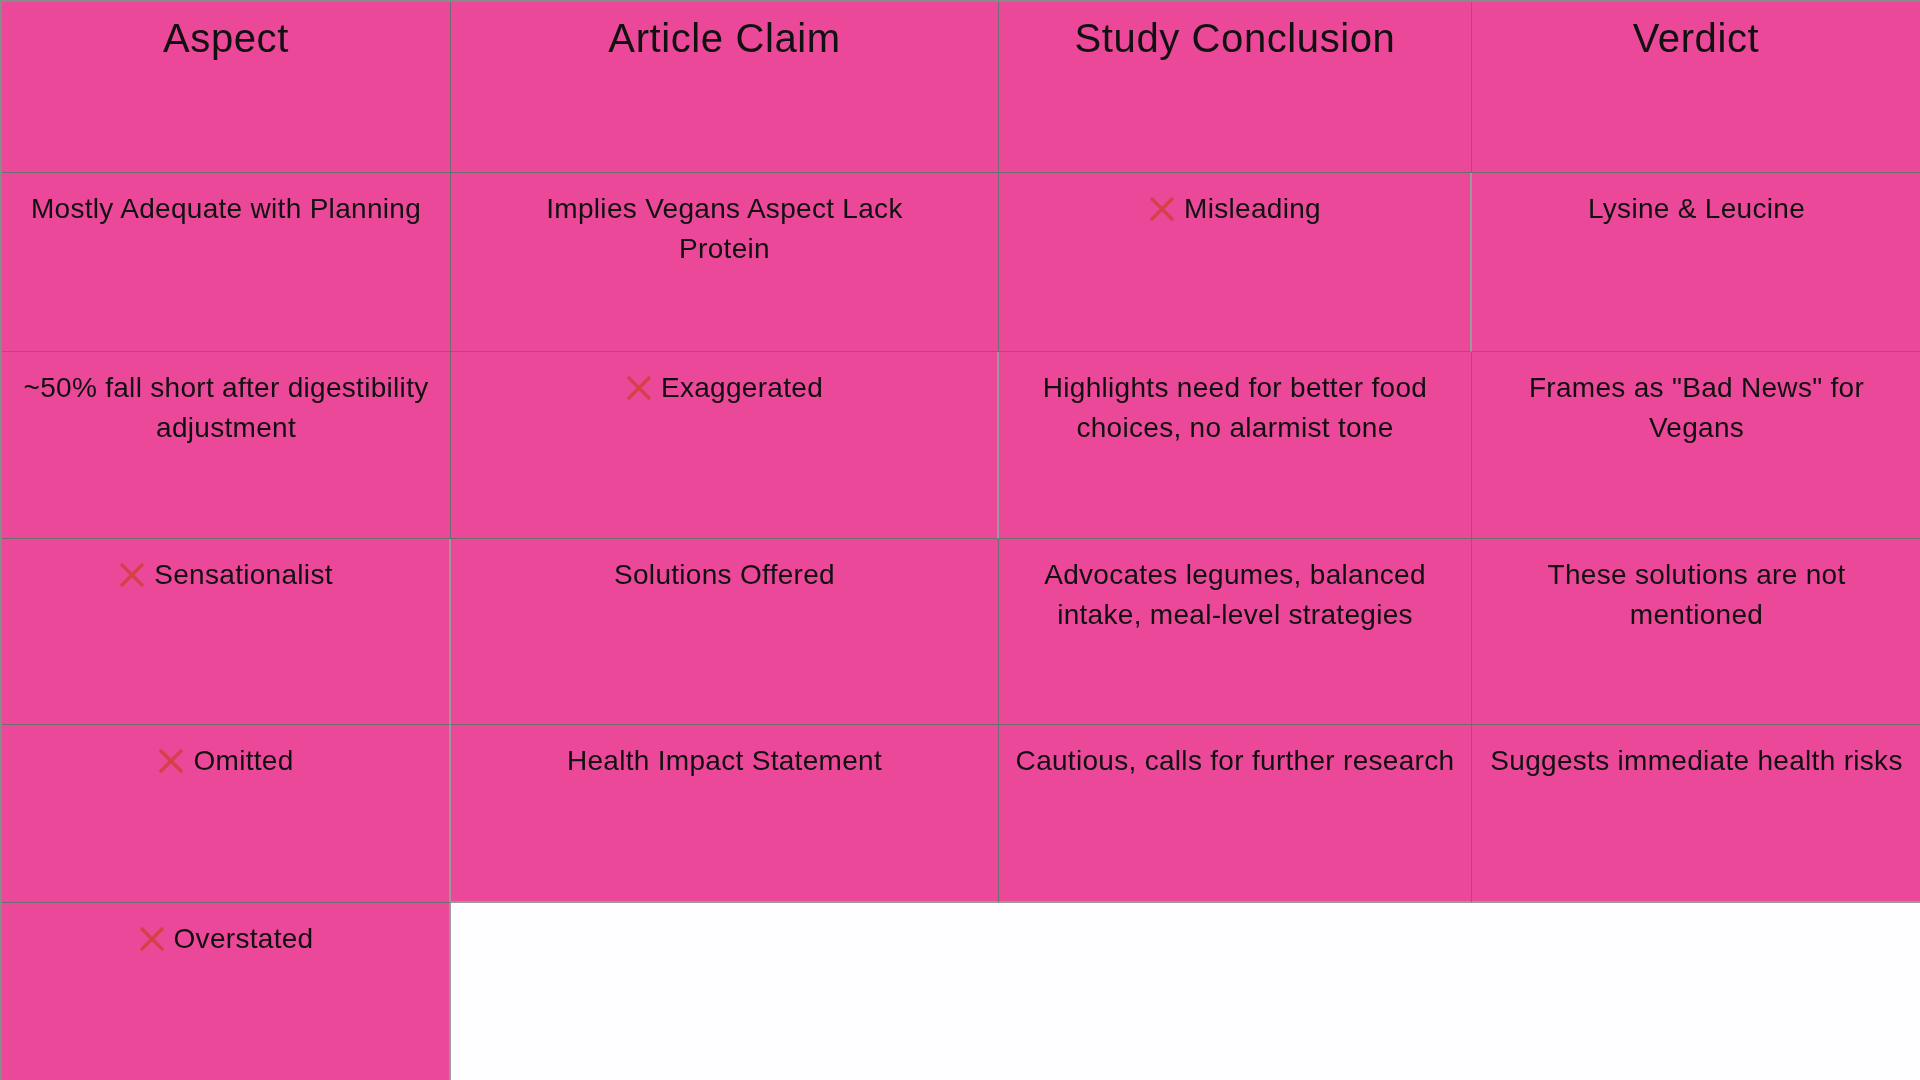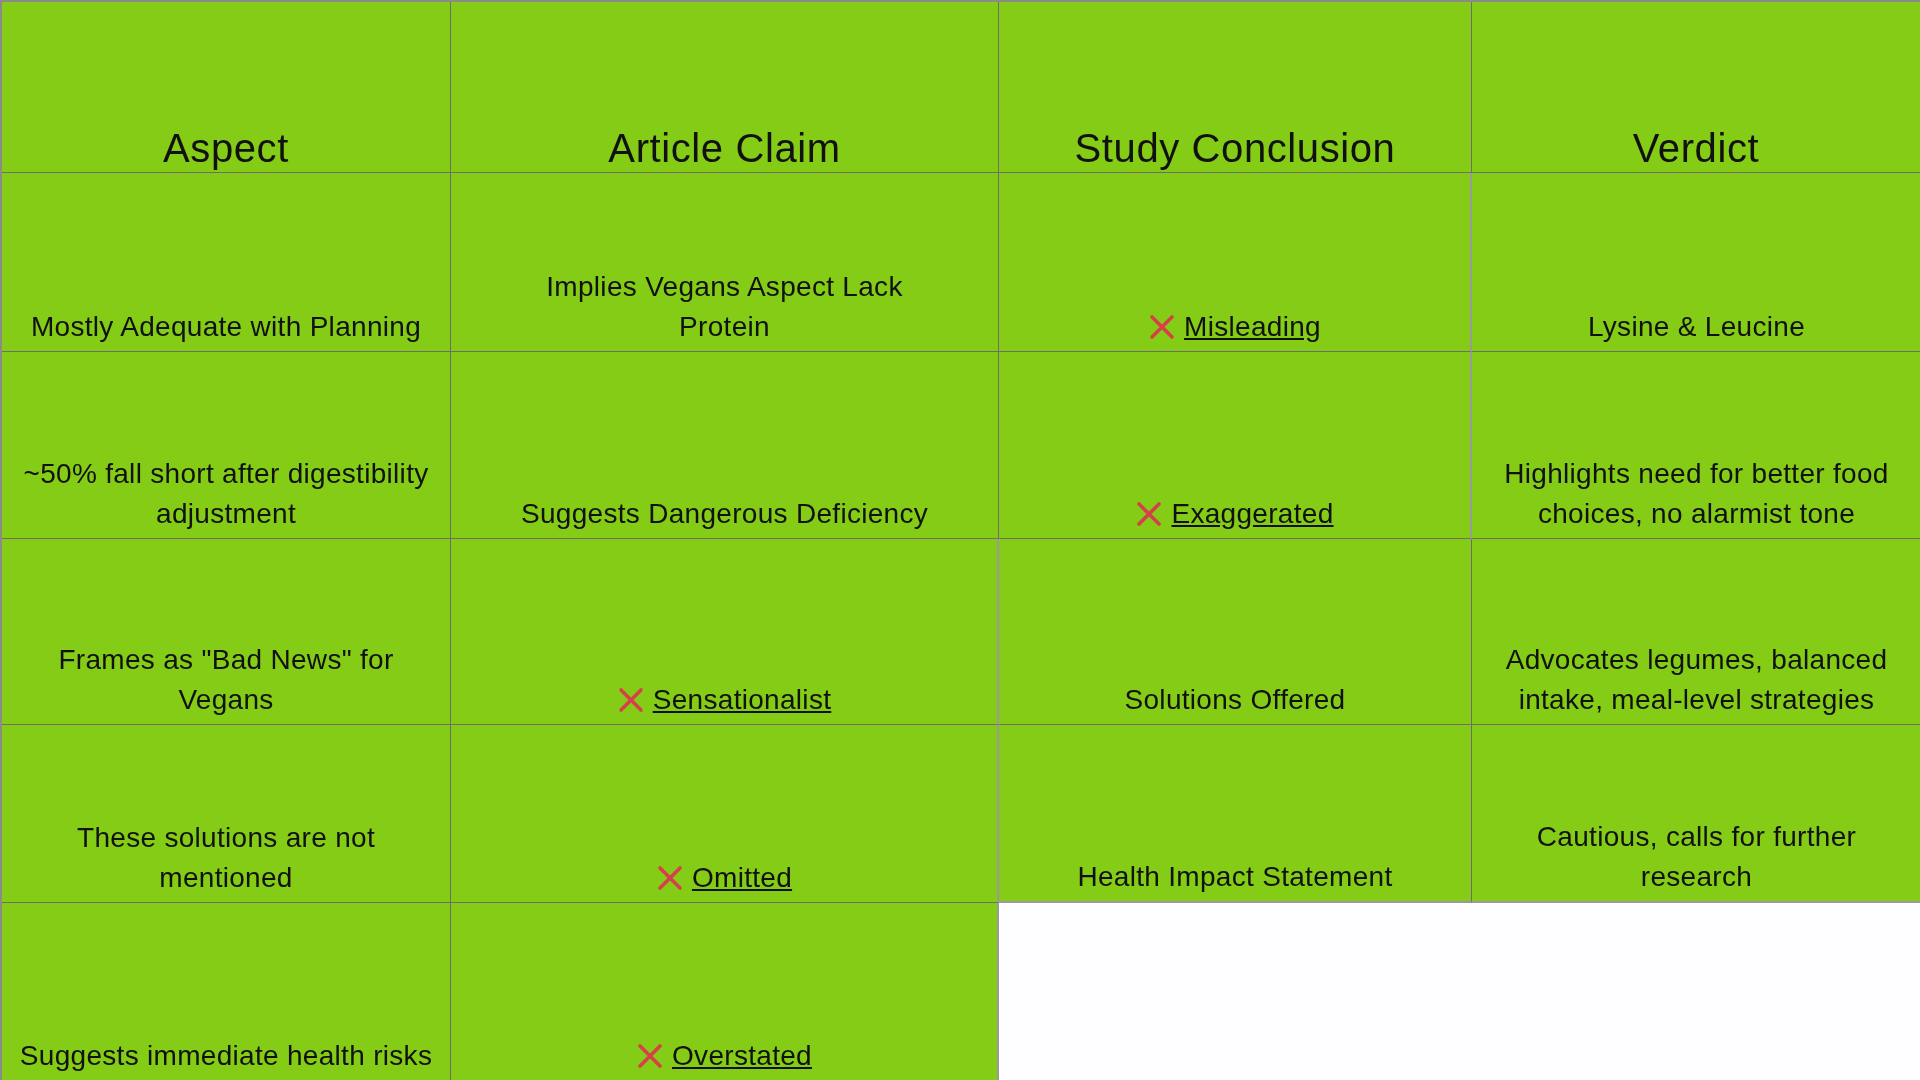--- a/index.html
+++ b/index.html
@@ -25,41 +25,40 @@
       grid-template-rows: 171px 179px 187px 186px 178px 179px;
       box-sizing: border-box;
       border-top: 2px solid #8a8a8a;
       border-left: 2px solid #8a8a8a;
     }
     .cell {
       box-sizing: border-box;
       border-right: 1.5px solid #6e6e6e;
       border-bottom: 1.5px solid #6e6e6e;
       display: flex;
-      align-items: flex-end;
+      align-items: flex-start;
       justify-content: center;
       text-align: center;
-      padding: 4px 12px;
+      padding: 16px 12px;
       font-size: 28px;
       line-height: 40px;
       letter-spacing: 0.3px;
       color: #111111;
-      background: #84cc16;
+      background: #ec4899;
     }
     .cell.head {
       font-size: 40px;
       letter-spacing: 0.6px;
     }
     .cell.last-col { border-right: 2px solid #9a9a9a; }
     .cell.last-row { border-bottom: 2px solid #9a9a9a; }
     .verdict {
       display: inline-flex;
       align-items: center;
       gap: 8px;
-      text-decoration: underline;
     }
     .x-icon {
       width: 28px;
       height: 28px;
       display: inline-block;
       flex: 0 0 auto;
     }
     .x-icon svg { width: 28px; height: 28px; display: block; }
   </style>
 </head>
@@ -95,23 +94,20 @@
         </span>
       <span>Misleading</span>
     </span>
   </div>
 
   <div class="cell">
       <span>Lysine &amp; Leucine</span>
     </div>
   <div class="cell">
       <span style="max-width:480px;display:block">~50% fall short after digestibility adjustment</span>
-    </div>
-  <div class="cell">
-      <span>Suggests Dangerous Deficiency</span>
     </div>
   <div class="cell last-col">
     <span class="verdict">
       <span class="x-icon">
           <svg viewBox="0 0 28 28">
             <path d="M4 4 L24 24 M24 4 L4 24" stroke="#d6404a" stroke-width="3.6" stroke-linecap="round"></path>
           </svg>
         </span>
       <span>Exaggerated</span>
     </span>

